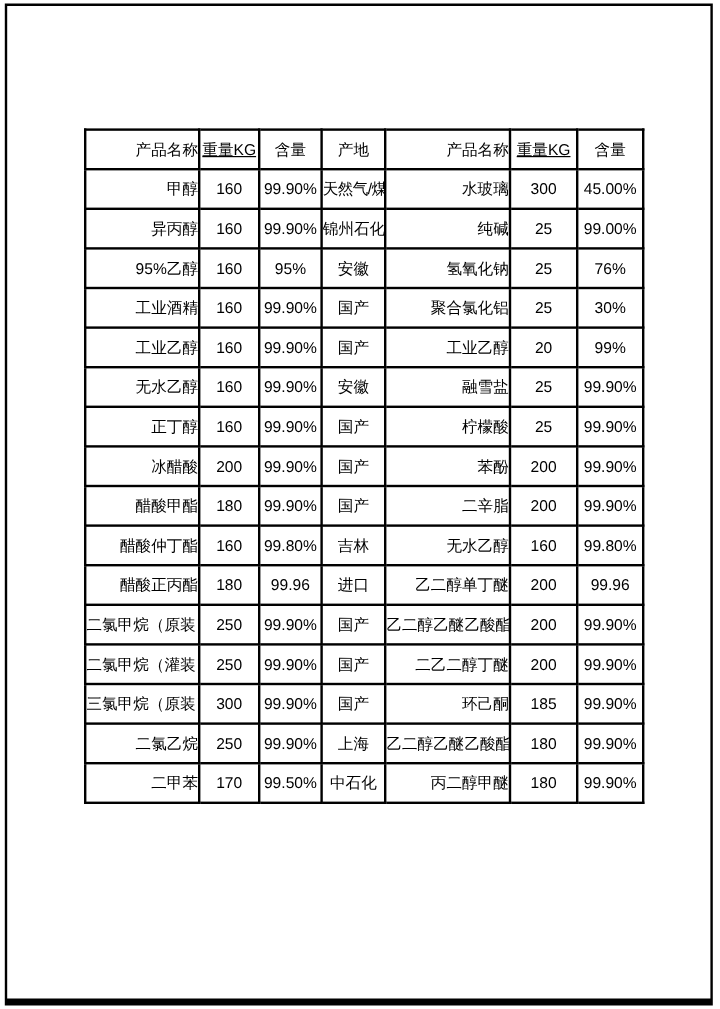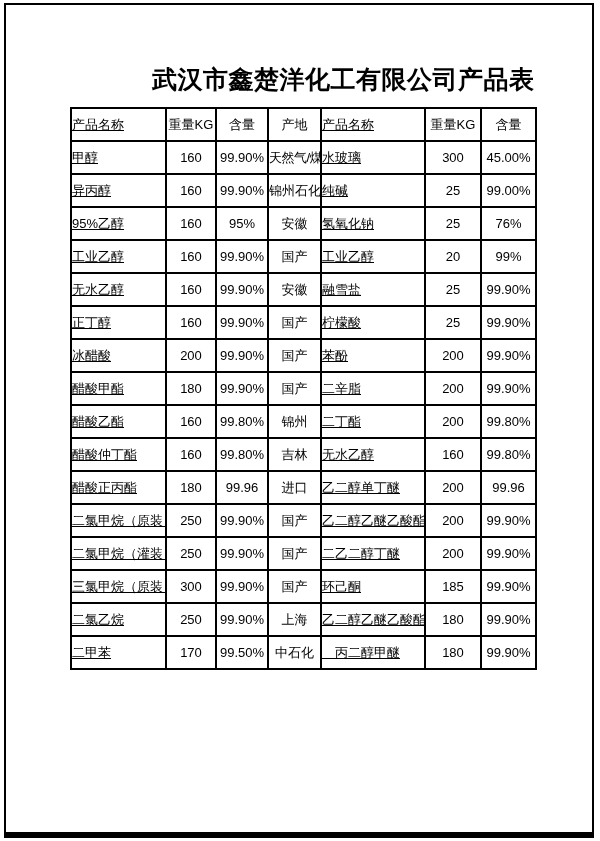--- a/index.html
+++ b/index.html
@@ -17,31 +17,30 @@
   table.products {
     position:absolute; left:64px; top:102px;
     border-collapse:collapse; table-layout:fixed; width:467px;
   }
   table.products th, table.products td {
     border:2px solid #000; height:33px;
     font-size:13px; font-weight:normal;
     padding:0; overflow:hidden; white-space:pre;
     vertical-align:middle;
   }
-  .a-left  { text-align:left; padding-left:4px;text-decoration:underline; }
+  .a-left  { text-align:right; padding-left:4px; }
   .a-center{ text-align:center; }
   .w-bold  { font-weight:bold; }
-  .hdr-weight { font-weight:bold; }
+  .hdr-weight { font-weight:bold; text-decoration:underline; }
   .origin-small { font-size:9px; letter-spacing:-0.5px; }
 </style>
 </head>
 <body>
 
 <div class="page">
-  <div class="doc-title">武汉市鑫楚洋化工有限公司产品表</div>
 
   <table class="products">
     <colgroup>
       <col style="width:95px">
         <col style="width:50px">
         <col style="width:52px">
       <col style="width:53px">
         <col style="width:104px">
         <col style="width:56px">
       <col style="width:55px">
@@ -79,20 +78,29 @@
         <tr>
           <td class="a-left">95%乙醇</td>
           <td class="a-center w-bold">160</td>
           <td class="a-center">95%</td>
           <td class="a-center">安徽</td>
           <td class="a-left">氢氧化钠</td>
           <td class="a-center w-bold">25</td>
           <td class="a-center">76%</td>
         </tr>
         <tr>
+          <td class="a-left">工业酒精</td>
+          <td class="a-center w-bold">160</td>
+          <td class="a-center">99.90%</td>
+          <td class="a-center">国产</td>
+          <td class="a-left">　聚合氯化铝</td>
+          <td class="a-center w-bold">25</td>
+          <td class="a-center">30%</td>
+        </tr>
+        <tr>
           <td class="a-left">工业乙醇</td>
           <td class="a-center w-bold">160</td>
           <td class="a-center">99.90%</td>
           <td class="a-center">国产</td>
           <td class="a-left">工业乙醇</td>
           <td class="a-center w-bold">20</td>
           <td class="a-center">99%</td>
         </tr>
         <tr>
           <td class="a-left">无水乙醇</td>
@@ -122,29 +130,20 @@
           <td class="a-center">99.90%</td>
         </tr>
         <tr>
           <td class="a-left">醋酸甲酯</td>
           <td class="a-center w-bold">180</td>
           <td class="a-center">99.90%</td>
           <td class="a-center">国产</td>
           <td class="a-left">二辛脂</td>
           <td class="a-center w-bold">200</td>
           <td class="a-center">99.90%</td>
-        </tr>
-        <tr>
-          <td class="a-left">醋酸乙酯</td>
-          <td class="a-center w-bold">160</td>
-          <td class="a-center">99.80%</td>
-          <td class="a-center">锦州</td>
-          <td class="a-left">二丁酯</td>
-          <td class="a-center w-bold">200</td>
-          <td class="a-center">99.80%</td>
         </tr>
         <tr>
           <td class="a-left">醋酸仲丁酯</td>
           <td class="a-center w-bold">160</td>
           <td class="a-center">99.80%</td>
           <td class="a-center">吉林</td>
           <td class="a-left">无水乙醇</td>
           <td class="a-center w-bold">160</td>
           <td class="a-center">99.80%</td>
         </tr>

